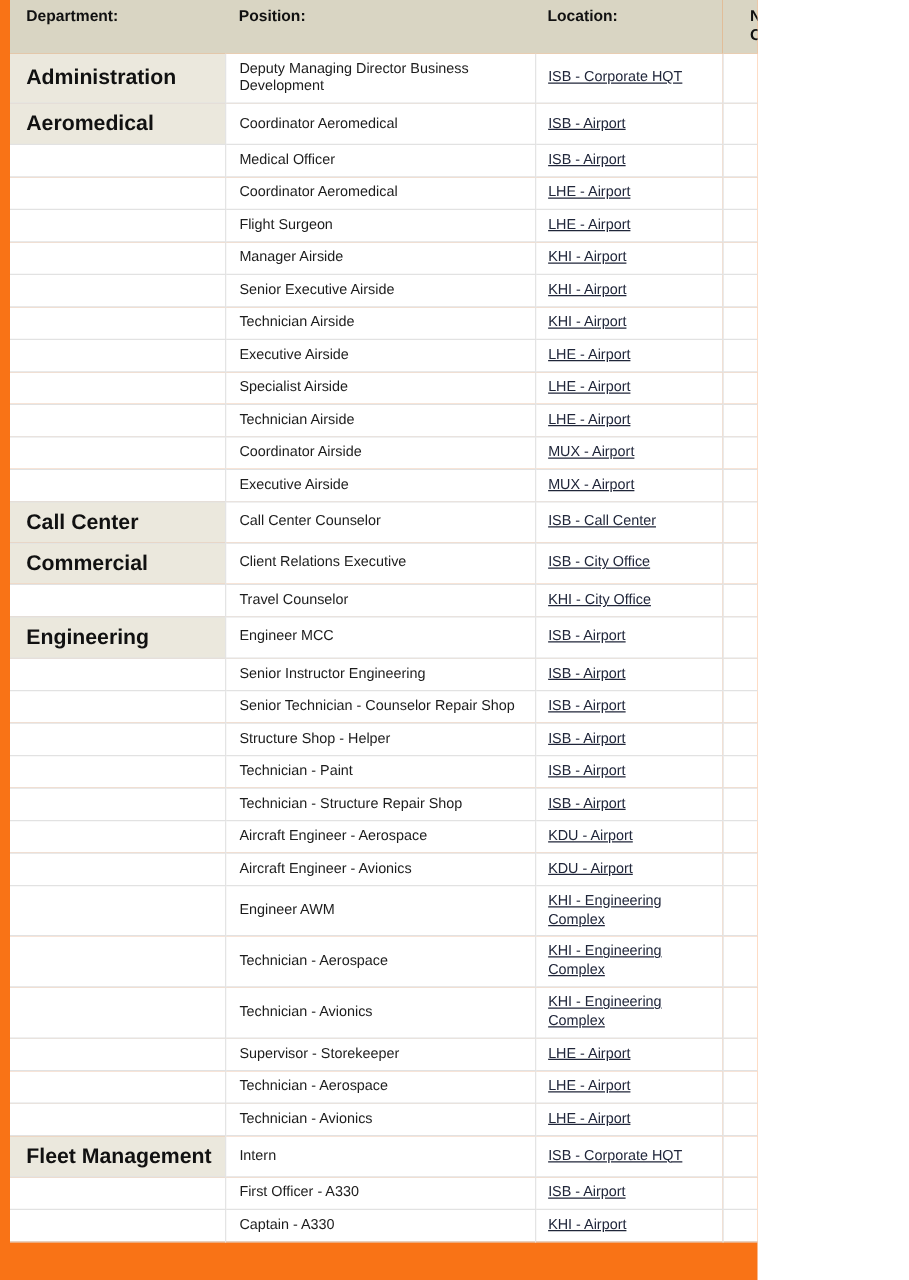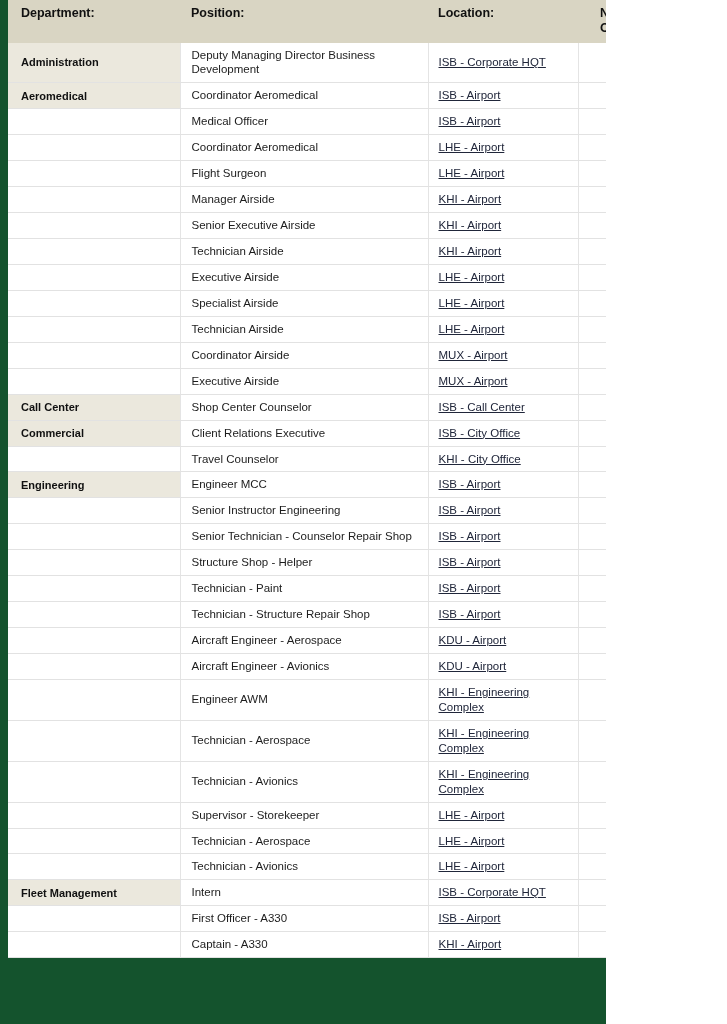--- a/index.html
+++ b/index.html
@@ -12,21 +12,21 @@
     height: 1024px;
     overflow: hidden;
     font-family: "Liberation Sans", sans-serif;
     -webkit-font-smoothing: antialiased;
   }
 
   #job-table-wrap {
     width: 606px;
     height: 1024px;
     overflow: hidden;
-    background: #14532d;
+    background: #f97316;
     box-sizing: border-box;
     padding: 0 15px 0 8px;
   }
 
   table.jobs {
     border-collapse: collapse;
     width: 704px;
     table-layout: fixed;
     font-size: 11.5px;
     color: #1a1a1a;
@@ -59,21 +59,21 @@
     border-bottom: 1px solid #e2e2e2;
     vertical-align: middle;
     padding: 5px 8px;
     line-height: 1.3;
     box-sizing: border-box;
     background: #ffffff;
   }
 
   tbody td.dept {
     font-weight: bold;
-    font-size: 11px;
+    font-size: 17px;
     color: #111111;
     padding-left: 13px;
     padding-right: 4px;
     border-right: 1px solid #e4e4e4;
   }
   tbody td.dept.filled {
     background: #ebe8dd;
   }
 
   tbody td.pos {
@@ -199,21 +199,21 @@
           <td class="num">1</td>
         </tr>
         <tr>
           <td class="dept"></td>
           <td class="pos">Executive Airside</td>
           <td class="loc"><span class="loclink">MUX - Airport</span></td>
           <td class="num">1</td>
         </tr>
         <tr>
           <td class="dept filled">Call Center</td>
-          <td class="pos">Shop Center Counselor</td>
+          <td class="pos">Call Center Counselor</td>
           <td class="loc"><span class="loclink">ISB - Call Center</span></td>
           <td class="num">1</td>
         </tr>
         <tr>
           <td class="dept filled">Commercial</td>
           <td class="pos">Client Relations Executive</td>
           <td class="loc"><span class="loclink">ISB - City Office</span></td>
           <td class="num">2</td>
         </tr>
         <tr>

